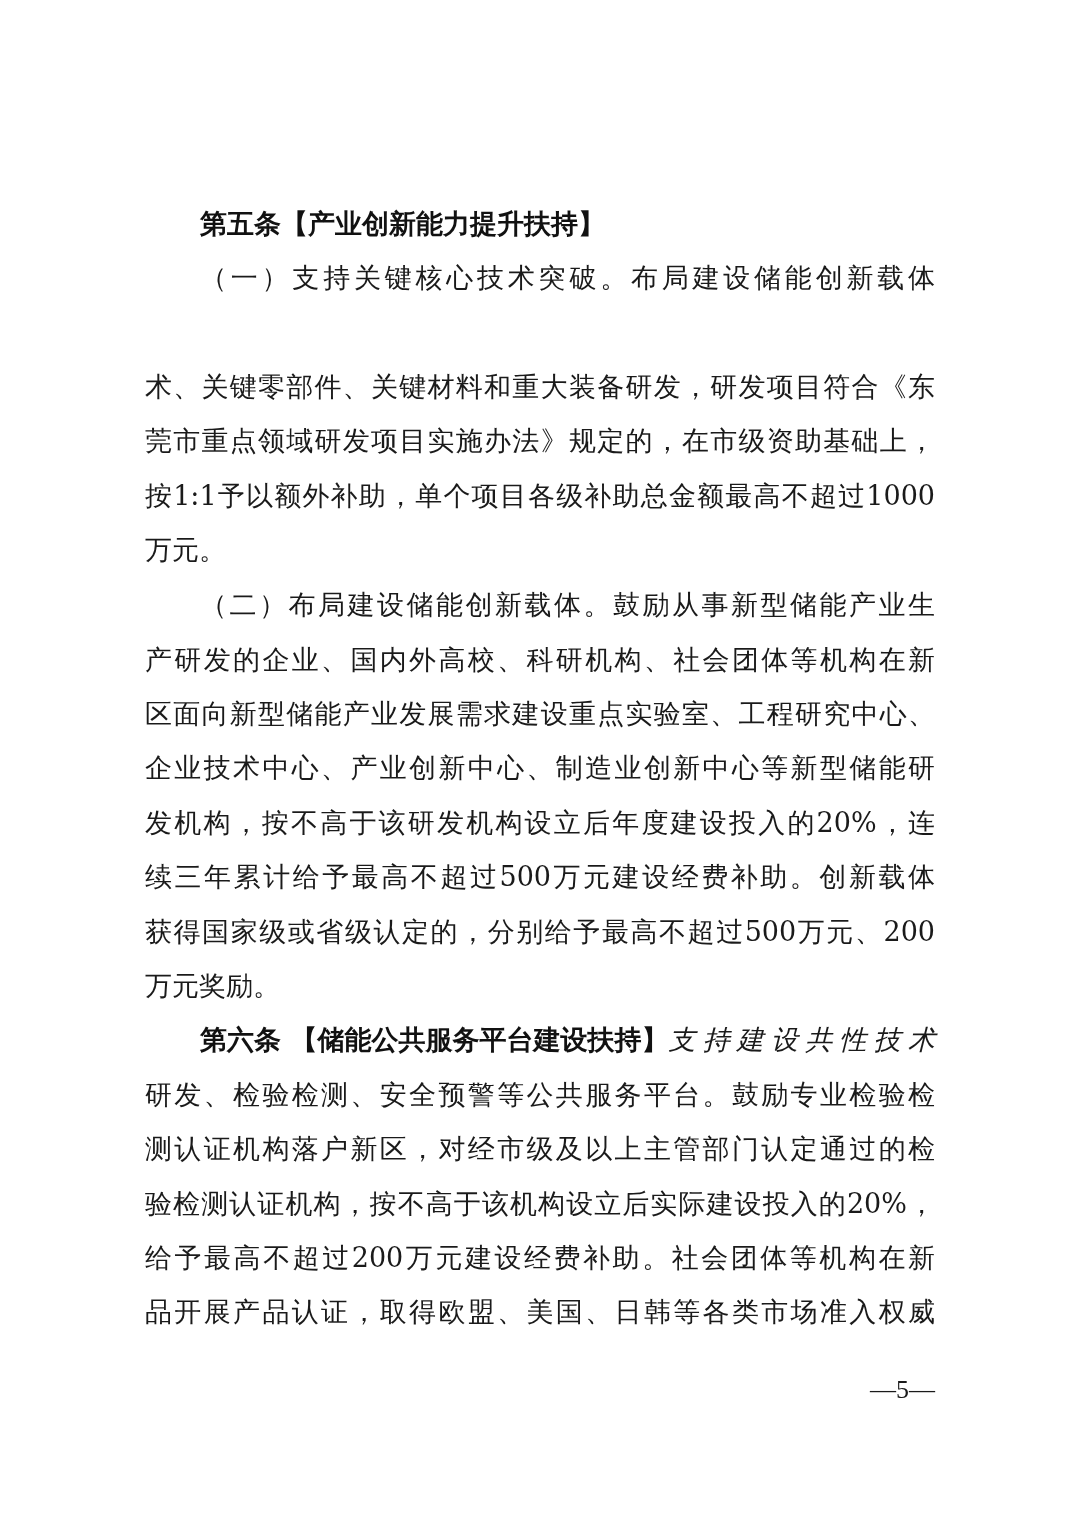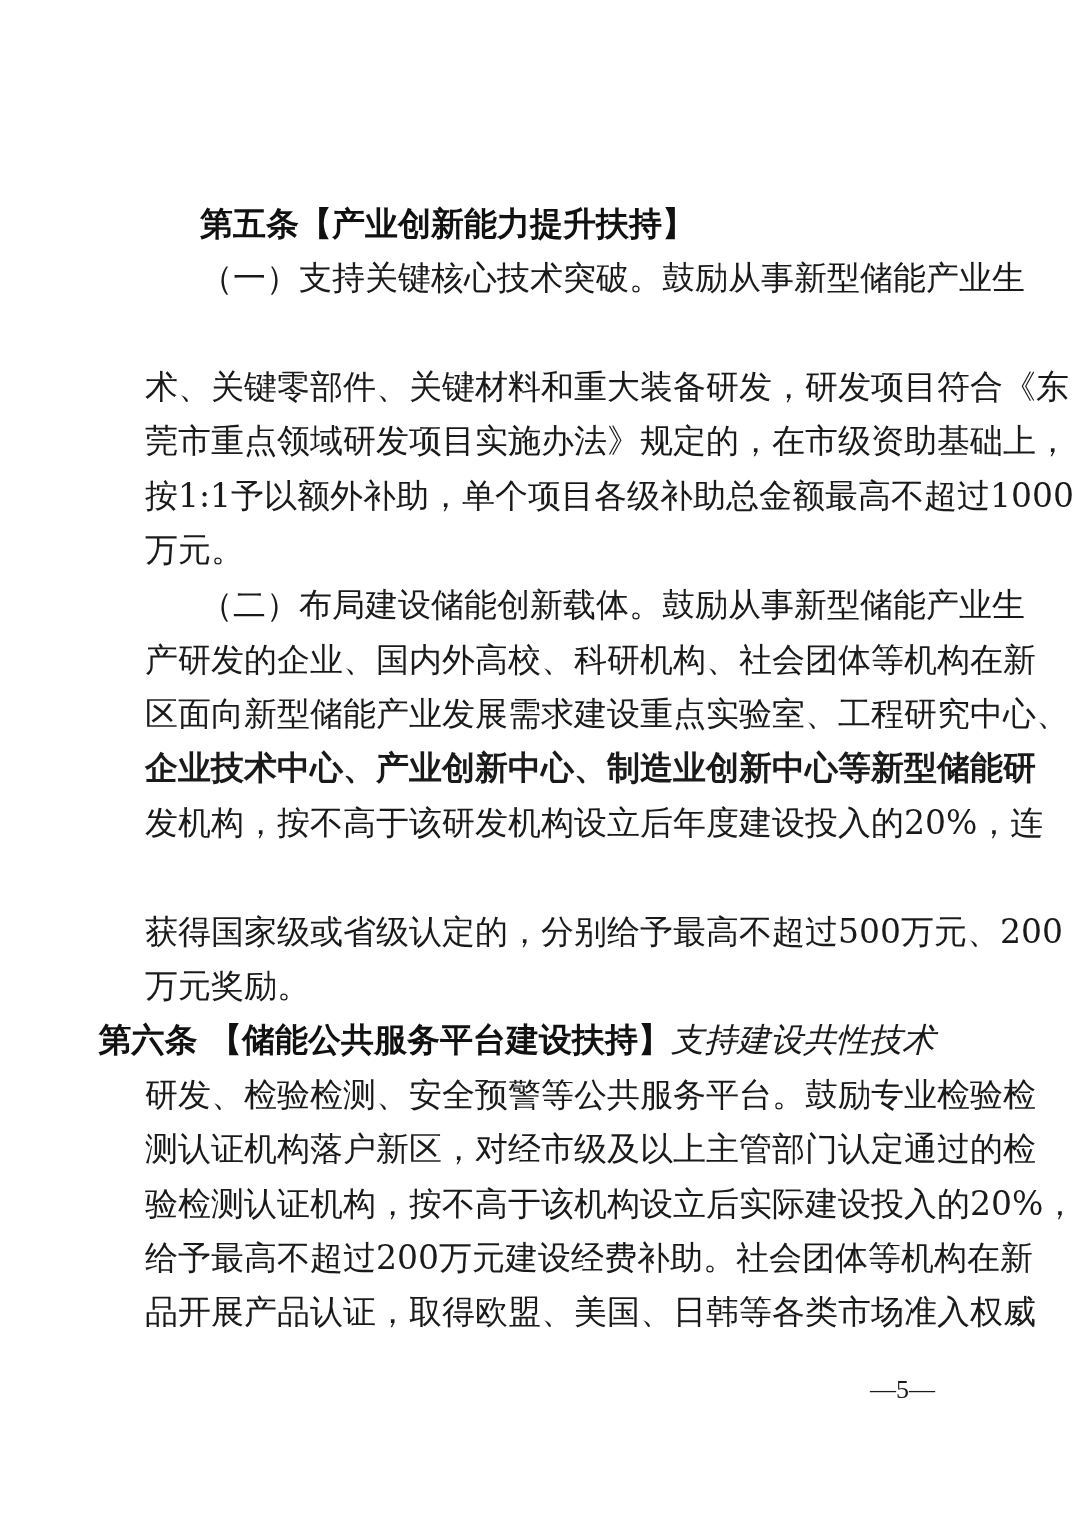--- a/index.html
+++ b/index.html
@@ -21,21 +21,21 @@
       top: 0;
       width: 1080px;
       height: 1527px;
       background: #ffffff;
     }
     .line {
       position: absolute;
       left: 145px;
       width: 790px;
       height: 40px;
-      font-size: 33px;
+      font-size: 27px;
       line-height: 40px;
       white-space: nowrap;
       text-align: justify;
       text-align-last: justify;
       letter-spacing: 0;
     }
     .line.indent {
       left: 200px;
       width: 735px;
     }
@@ -63,31 +63,32 @@
       white-space: nowrap;
     }
   </style>
 </head>
 <body>
 
 <div class="page">
 
   <div class="line indent heading-only bold" style="top:204px;">第五条【产业创新能力提升扶持】</div>
 
-  <div class="line indent" style="top:258px;">（一）支持关键核心技术突破。鼓励从事新型储能产业生</div>
+  <div class="line indent" style="top:258px;">（一）支持关键核心技术突破。布局建设储能创新载体</div>
   <div class="line" style="top:367px;">术、关键零部件、关键材料和重大装备研发，研发项目符合《东</div>
   <div class="line" style="top:421px;">莞市重点领域研发项目实施办法》规定的，在市级资助基础上，</div>
   <div class="line" style="top:476px;">按1:1予以额外补助，单个项目各级补助总金额最高不超过1000</div>
   <div class="line short" style="top:530px;">万元。</div>
 
   <div class="line" style="top:640px;">产研发的企业、国内外高校、科研机构、社会团体等机构在新</div>
   <div class="line indent" style="top:585px;">（二）布局建设储能创新载体。鼓励从事新型储能产业生</div>
   <div class="line" style="top:694px;">区面向新型储能产业发展需求建设重点实验室、工程研究中心、</div>
-  <div class="line" style="top:748px;font-weight:bold;">企业技术中心、产业创新中心、制造业创新中心等新型储能研</div>
+  <div class="line" style="top:748px;">企业技术中心、产业创新中心、制造业创新中心等新型储能研</div>
   <div class="line" style="top:803px;">发机构，按不高于该研发机构设立后年度建设投入的20%，连</div>
+  <div class="line" style="top:857px;">续三年累计给予最高不超过500万元建设经费补助。创新载体</div>
   <div class="line" style="top:912px;">获得国家级或省级认定的，分别给予最高不超过500万元、200</div>
   <div class="line short" style="top:966px;">万元奖励。</div>
 
   <div class="line indent" style="top:1020px; display:flex; justify-content:flex-end; text-align-last:auto;">
     <span class="bold">第六条 【储能公共服务平台建设扶持】</span>
     <span style="flex:1; text-align:justify; text-align-last:justify;font-style:italic;">支持建设共性技术</span>
   </div>
   <div class="line" style="top:1075px;">研发、检验检测、安全预警等公共服务平台。鼓励专业检验检</div>
   <div class="line" style="top:1129px;">测认证机构落户新区，对经市级及以上主管部门认定通过的检</div>
   <div class="line" style="top:1184px;">验检测认证机构，按不高于该机构设立后实际建设投入的20%，</div>

